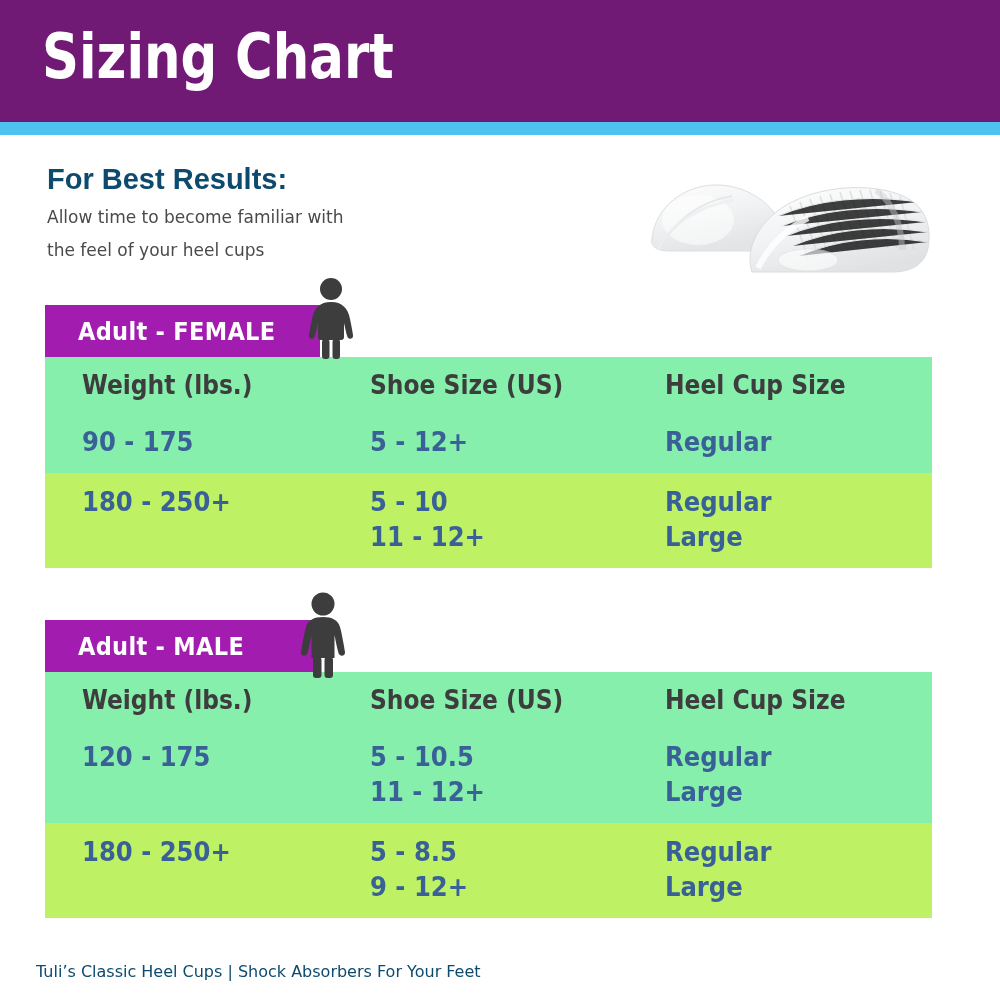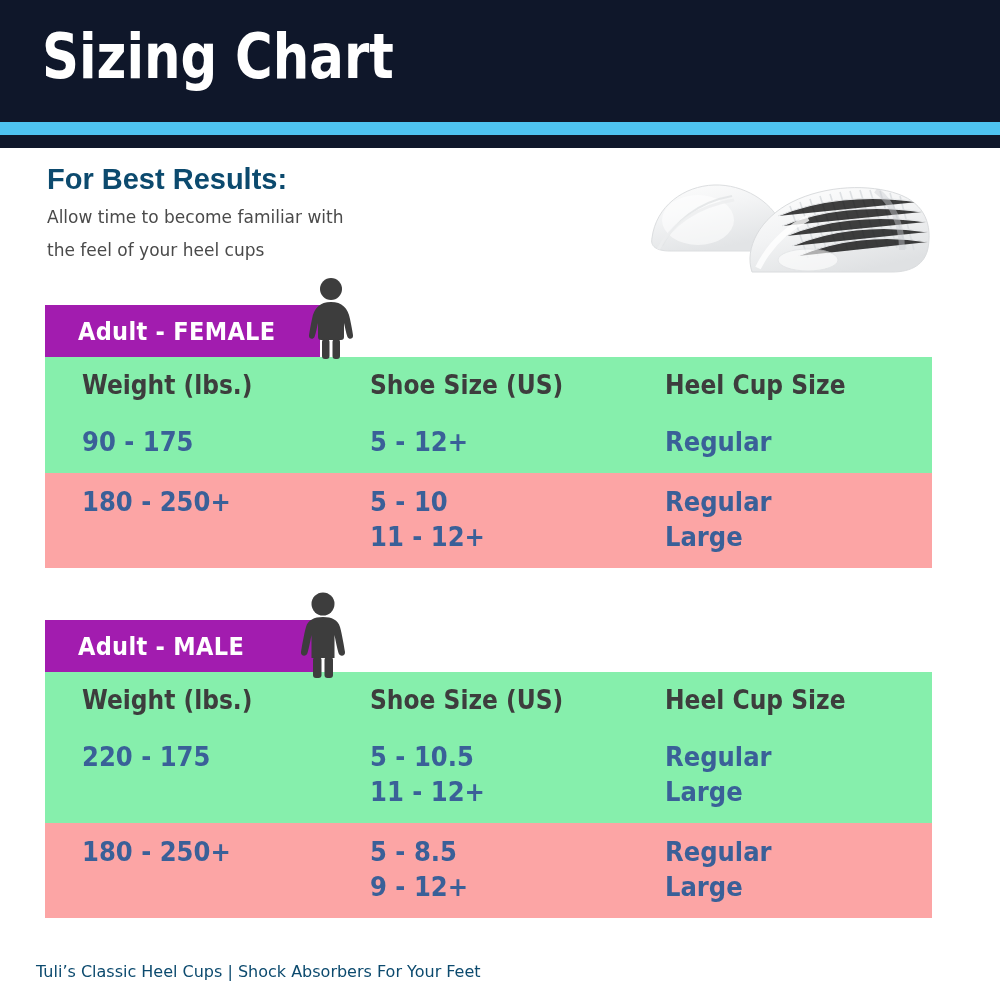--- a/index.html
+++ b/index.html
@@ -13,22 +13,22 @@
     font-family: "Liberation Sans", sans-serif;
     overflow: hidden;
     position: relative;
   }
 
   
   .header-bar {
     position: absolute;
     left: 0; top: 0;
     width: 1000px;
-    height: 148px;
-    background: #0f172a;
+    height: 122px;
+    background: #701a75;
   }
   .header-title {
     position: absolute;
     left: 42px;
     top: 16px;
     font-family: "DejaVu Sans Condensed", "Liberation Sans Narrow", "Liberation Sans", sans-serif;
     font-size: 62px;
     font-weight: bold;
     color: #ffffff;
     letter-spacing: 0px;
@@ -142,21 +142,21 @@
     font-family: "DejaVu Sans Condensed", "Liberation Sans Narrow", "Liberation Sans", sans-serif;
     font-size: 27px;
     font-weight: bold;
     color: #3a6098;
     padding: 11px 0 14px 37px;
     vertical-align: top;
     line-height: 35px;
     white-space: nowrap;
   }
   .table tr.row-a td { background: #86efac; }
-  .table tr.row-b td { background: #fca5a5; }
+  .table tr.row-b td { background: #bef264; }
 
   
   .footer {
     position: absolute;
     left: 36px;
     top: 962px;
     font-family: "DejaVu Sans", sans-serif;
     font-size: 16px;
     color: #0c4a6e;
     white-space: nowrap;
@@ -318,21 +318,21 @@
       </colgroup>
     <thead>
       <tr>
         <th>Weight (lbs.)</th>
         <th>Shoe Size (US)</th>
         <th>Heel Cup Size</th>
       </tr>
     </thead>
     <tbody>
       <tr class="row-a">
-        <td>220 - 175</td>
+        <td>120 - 175</td>
         <td>
           <div>5 - 10.5</div>
           <div>11 - 12+</div>
         </td>
         <td>
           <div>Regular</div>
           <div>Large</div>
         </td>
       </tr>
       <tr class="row-b">

